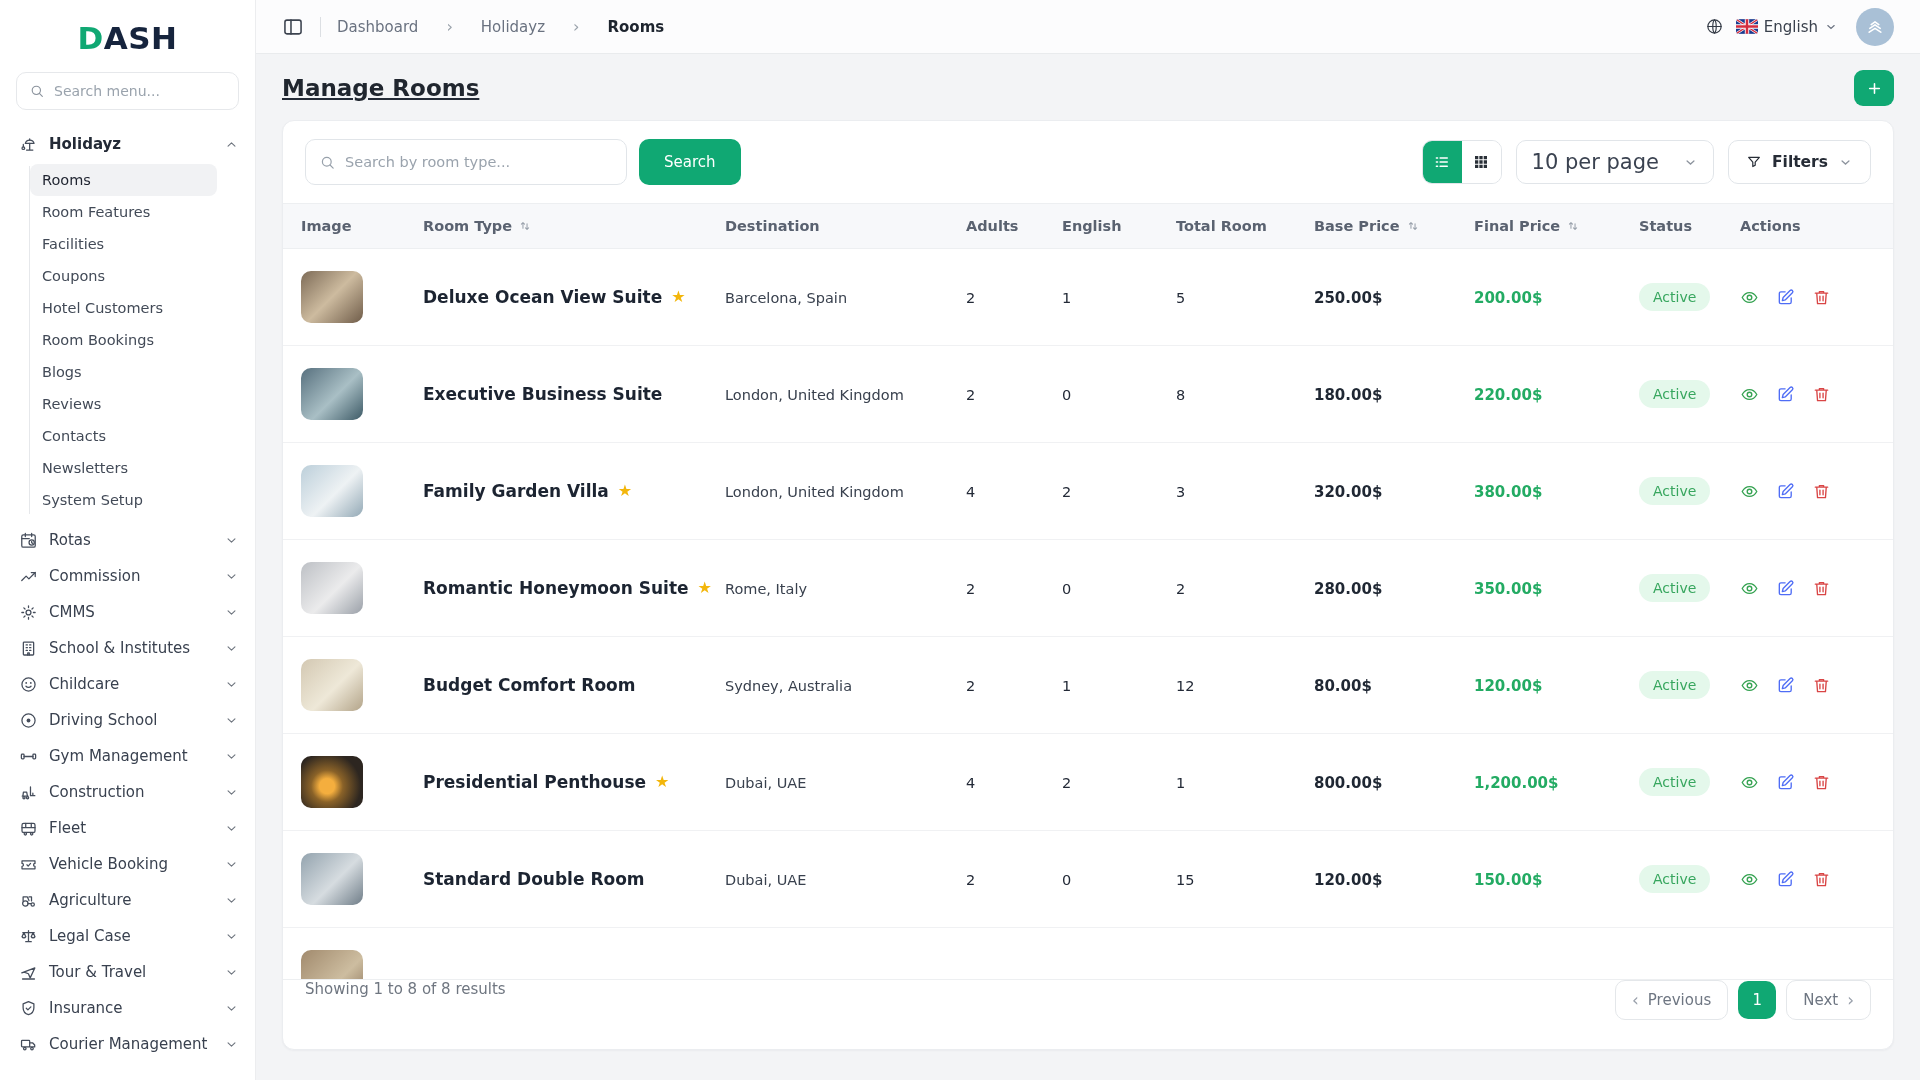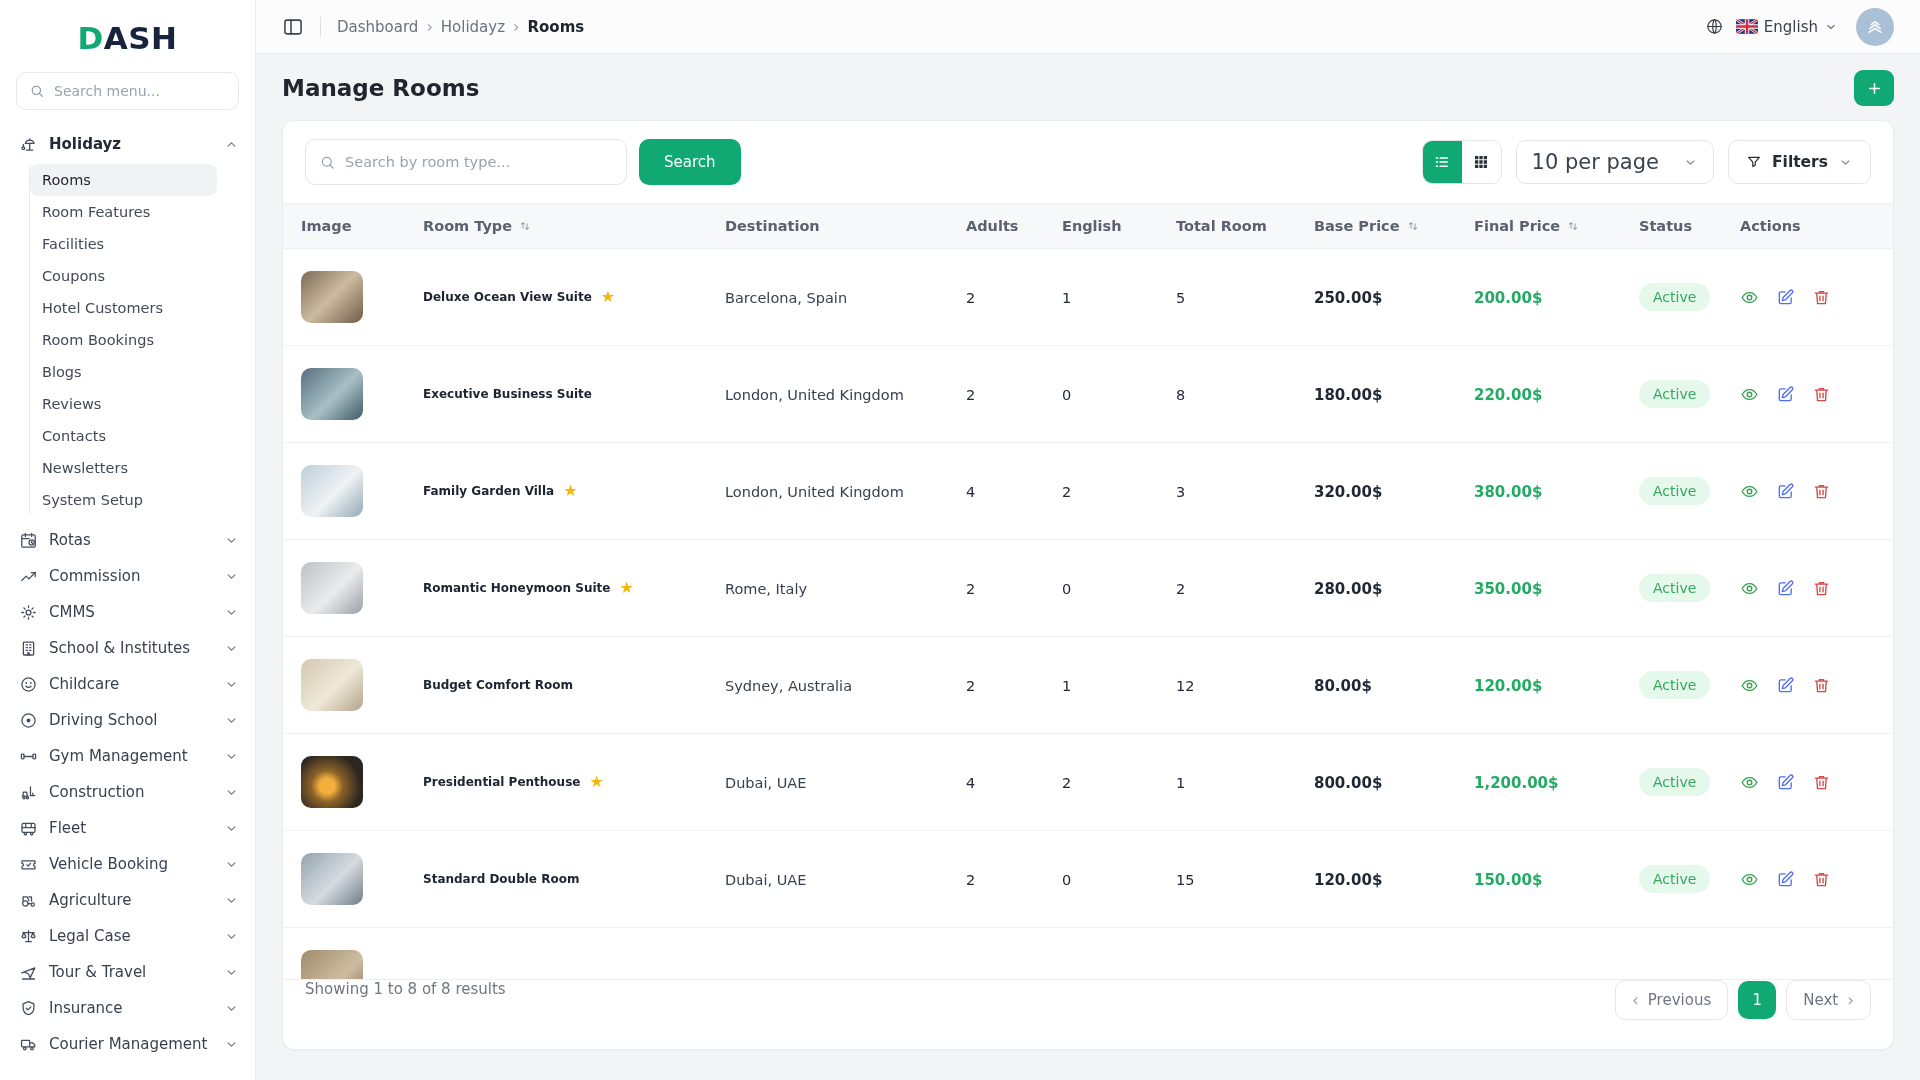--- a/index.html
+++ b/index.html
@@ -28,35 +28,35 @@
   .sub-item { height:32px; display:flex; align-items:center; margin:0 38px 0 30px; padding-left:12px;
     font-size:14.5px; color:#424a57; border-radius:8px; cursor:pointer; white-space:nowrap; }
   .sub-item.active { background:#f1f2f4; color:#1f2430; }
 
   
   .main { margin-left:256px; width:1664px; height:1080px; display:flex; flex-direction:column; }
   .topbar { height:54px; background:#fcfcfd; border-bottom:1px solid #e9ebed; display:flex;
     align-items:center; padding:0 26px; flex:0 0 auto; }
   .panel-btn { width:22px; height:22px; color:#3c434f; cursor:pointer; }
   .topbar .vdiv { width:1px; height:20px; background:#dcdfe3; margin:0 16px; }
-  .crumbs { display:flex; align-items:center; gap:8px; font-size:15px; }
+  .crumbs { display:flex; align-items:center; gap:28px; font-size:15px; }
   .crumb { color:#6a7280; cursor:pointer; }
   .crumb.current { color:#1d242e; font-weight:600; cursor:default; }
   .crumb-sep { color:#9aa2ab; font-size:16px; }
   .topbar-right { margin-left:auto; display:flex; align-items:center; gap:12px; }
   .globe { width:19px; height:19px; color:#343b46; cursor:pointer; }
   .flag { width:22px; height:15px; border-radius:3px; overflow:hidden; flex:0 0 auto; }
   .lang { display:flex; align-items:center; gap:6px; cursor:pointer; }
   .lang-label { font-size:15px; color:#3a414d; }
   .lang .chev { width:14px; height:14px; color:#6b7280; }
   .avatar { width:38px; height:38px; border-radius:50%; background:#a9c0d6; display:flex;
     align-items:center; justify-content:center; margin-left:6px; cursor:pointer; }
   .avatar svg { width:24px; height:24px; }
 
-  .title-row { padding:16px 26px 14px; display:flex; align-items:center; justify-content:space-between; flex:0 0 auto; }
+  .title-row { padding:16px 26px 14px; display:flex; align-items:center; justify-content:space-between; flex:0 0 auto;text-decoration:underline; }
   .page-title { font-size:23px; font-weight:700; color:#20262f; }
   .add-btn { width:40px; height:36px; border:none; border-radius:9px; background:#10a873; color:#fff;
     display:flex; align-items:center; justify-content:center; cursor:pointer; }
   .add-btn svg { width:17px; height:17px; }
 
   .card { margin:0 26px; background:#fff; border:1px solid #ebedf0; border-radius:12px;
     box-shadow:0 1px 2px rgba(16,24,40,.04); height:930px; display:flex; flex-direction:column; overflow:hidden; }
   .toolbar { padding:18px 22px; display:flex; align-items:center; flex:0 0 auto; }
   .tsearch { width:322px; height:46px; border:1px solid #e1e5e9; border-radius:10px; display:flex;
     align-items:center; gap:9px; padding:0 13px; }
@@ -86,21 +86,21 @@
   col.c-children{width:114px;} col.c-total{width:138px;} col.c-base{width:160px;} col.c-final{width:165px;}
   col.c-status{width:101px;} col.c-actions{width:165px;}
   thead th { background:#f7f8fa; border-top:1px solid #edeff1; border-bottom:1px solid #edeff1;
     height:45px; text-align:center; font-size:14.5px; font-weight:600; color:#5a6270; }
   th .th-inner { display:flex; align-items:center; gap:6px; }
   th:first-child .th-inner, td:first-child .cell { padding-left:18px; }
   .sort-ic { width:14px; height:14px; color:#9aa2ac; cursor:pointer; }
   tbody tr { height:97px; border-bottom:1px solid #f0f1f3; }
   .thumb { width:62px; height:52px; border-radius:10px; }
   .rt-wrap { display:flex; align-items:center; gap:9px; }
-  .rt-name { font-size:12px; font-weight:600; color:#1c2431; }
+  .rt-name { font-size:17px; font-weight:600; color:#1c2431; }
   .star { color:#f3b60b; font-size:16px; line-height:1; }
   .dest, .num { font-size:14.5px; color:#39414e; }
   .num { color:#232a37; }
   .price-base { font-size:15px; font-weight:700; color:#1f2733; }
   .price-final { font-size:15px; font-weight:700; color:#23ab63; }
   .badge { display:inline-block; padding:6px 14px; border-radius:999px; background:#e4f8eb;
     color:#37a65e; font-size:14px; }
   .actions-wrap { display:flex; align-items:center; gap:17px; }
   .act-btn { background:none; border:none; padding:0; cursor:pointer; }
   .act-btn svg { width:19px; height:19px; }

